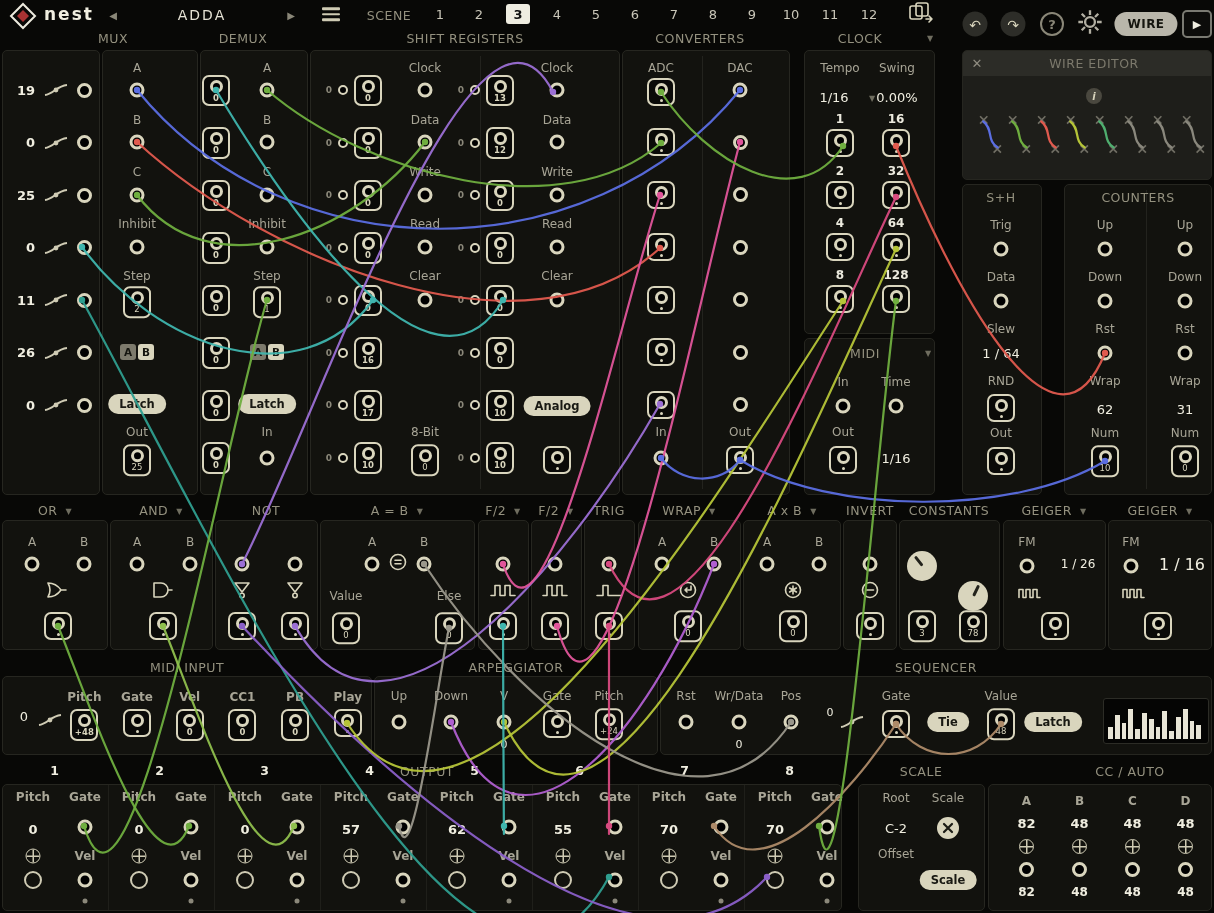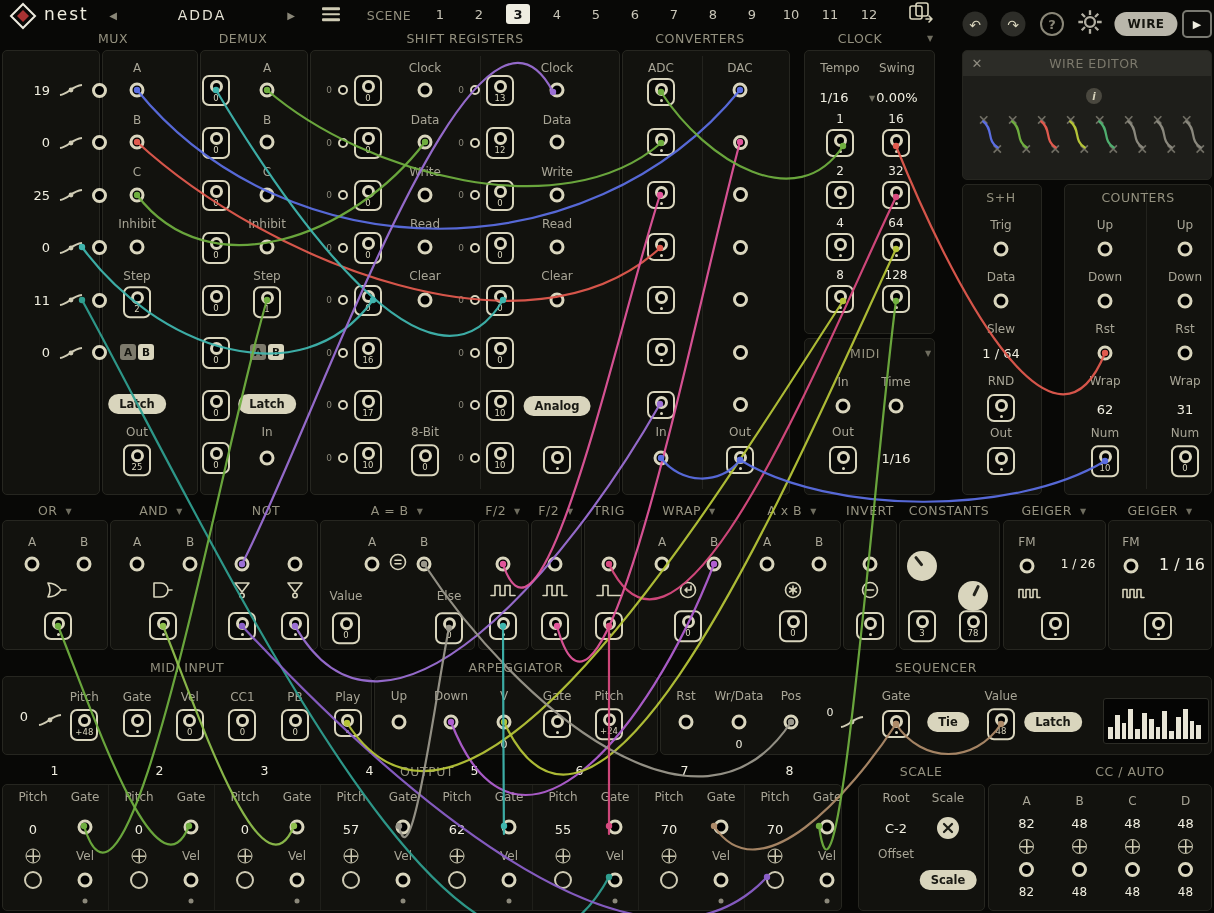--- a/index.html
+++ b/index.html
@@ -1,18 +1,18 @@
 <!DOCTYPE html>
 <html><head>
 <meta charset="utf-8">
 <style>
   html,body{margin:0;background:#000;}
   #app{position:relative;width:1214px;height:913px;background:#080806;overflow:hidden;
        font-family:"DejaVu Sans","Liberation Sans",sans-serif;color:#a8a596;}
-  .abs{position:absolute;}
+  .abs{position:absolute;font-weight:bold;}
   .at{position:absolute;transform:translate(-50%,-50%);}
   .panel{position:absolute;border:1px solid #262620;border-radius:5px;background:#12120e;box-sizing:border-box;}
   .sec{font-size:12.5px;color:#94917f;letter-spacing:.5px;white-space:nowrap;}
   .lb{font-size:12px;color:#a8a596;white-space:nowrap;}
   .vl{font-size:13px;color:#f0eee0;white-space:nowrap;}
   .crt{font-size:8px;color:#6f6d5f;margin-left:8px;vertical-align:1px;}
   .j{width:9px;height:9px;border-radius:50%;border:3.5px solid #d9d5bd;background:#000;}
   .j.sm{width:6px;height:6px;border-width:2.5px;}
   .j2{width:7px;height:7px;border-radius:50%;border:3px solid #d9d5bd;background:#000;}
   .bj{width:24px;border:2px solid #d9d5bd;border-radius:7px;background:#0a0a08;display:flex;flex-direction:column;align-items:center;padding:3px 0 2px;gap:1px;}
@@ -32,21 +32,21 @@
   .dot{width:5px;height:5px;border-radius:50%;background:#8b887a;}
   .scnrow{position:absolute;left:428px;top:4px;display:flex;}
   .scn{width:24px;height:20px;display:flex;align-items:center;justify-content:center;font-size:13px;color:#c9c6b8;margin-right:15px;border-radius:3px;}
   .scn.sel{background:#efede1;color:#111;font-weight:bold;}
   .cir{width:25px;height:25px;border-radius:50%;background:#2d2d28;color:#d9d5bd;display:flex;align-items:center;justify-content:center;font-size:14px;}
   .cir.help{background:none;border:2px solid #8a8778;color:#8a8778;width:20px;height:20px;font-size:13px;font-weight:bold;}
   .sound{background:#b9b6aa;color:#15150f;font-size:12px;font-weight:bold;padding:5px 13px;border-radius:14px;letter-spacing:.5px;}
   .playbtn{width:26px;height:24px;border:2px solid #7a7a72;border-radius:5px;background:#0c0c0a;color:#efede1;display:flex;align-items:center;justify-content:center;font-size:11px;}
   .ham{display:flex;flex-direction:column;gap:3px;}
   .ham span{width:18px;height:2.5px;background:#cfcbb4;border-radius:1px;}
-  .srow{height:52.5px;display:flex;align-items:center;gap:8px;padding-left:20px;}
+  .srow{height:52.5px;display:flex;align-items:center;gap:8px;padding-left:5px;}
   .sval{width:26px;text-align:right;font-size:13px;color:#f0eee0;}
   .sld{flex:none;}
   .dorow{height:52.5px;width:36px;display:flex;align-items:center;justify-content:center;}
   .srr{height:52.5px;display:flex;align-items:center;gap:6px;}
   .inl{font-size:9px;color:#8b887a;width:8px;text-align:right;}
   .crow{height:52.5px;width:32px;display:flex;align-items:center;justify-content:center;}
   .clkgrid{display:grid;grid-template-columns:56px 56px;}
   .clkcell{height:52px;display:flex;flex-direction:column;align-items:center;gap:3px;}
   .clklbl{font-size:12px;color:#eceade;}
   .infoc{width:16px;height:16px;border-radius:50%;background:#4a483f;color:#d9d5bd;font-size:10px;font-style:italic;font-weight:bold;display:flex;align-items:center;justify-content:center;}
@@ -195,20 +195,28 @@
 
       <div class="srow">
         <div class="sval">11</div>
         <svg class="sld" width="26" height="16" viewBox="0 0 26 16">
           <path d="M2 13 C 10 12 14 4 24 3" stroke="#cfcbb4" stroke-width="2" fill="none"></path>
           <circle cx="13" cy="8" r="2.4" fill="#cfcbb4"></circle>
         </svg>
         <div class="j"></div>
       </div>
 
+      <div class="srow">
+        <div class="sval">26</div>
+        <svg class="sld" width="26" height="16" viewBox="0 0 26 16">
+          <path d="M2 13 C 10 12 14 4 24 3" stroke="#cfcbb4" stroke-width="2" fill="none"></path>
+          <circle cx="13" cy="8" r="2.4" fill="#cfcbb4"></circle>
+        </svg>
+        <div class="j"></div>
+      </div>
 
       <div class="srow">
         <div class="sval">0</div>
         <svg class="sld" width="26" height="16" viewBox="0 0 26 16">
           <path d="M2 13 C 10 12 14 4 24 3" stroke="#cfcbb4" stroke-width="2" fill="none"></path>
           <circle cx="13" cy="8" r="2.4" fill="#cfcbb4"></circle>
         </svg>
         <div class="j"></div>
       </div>
 

